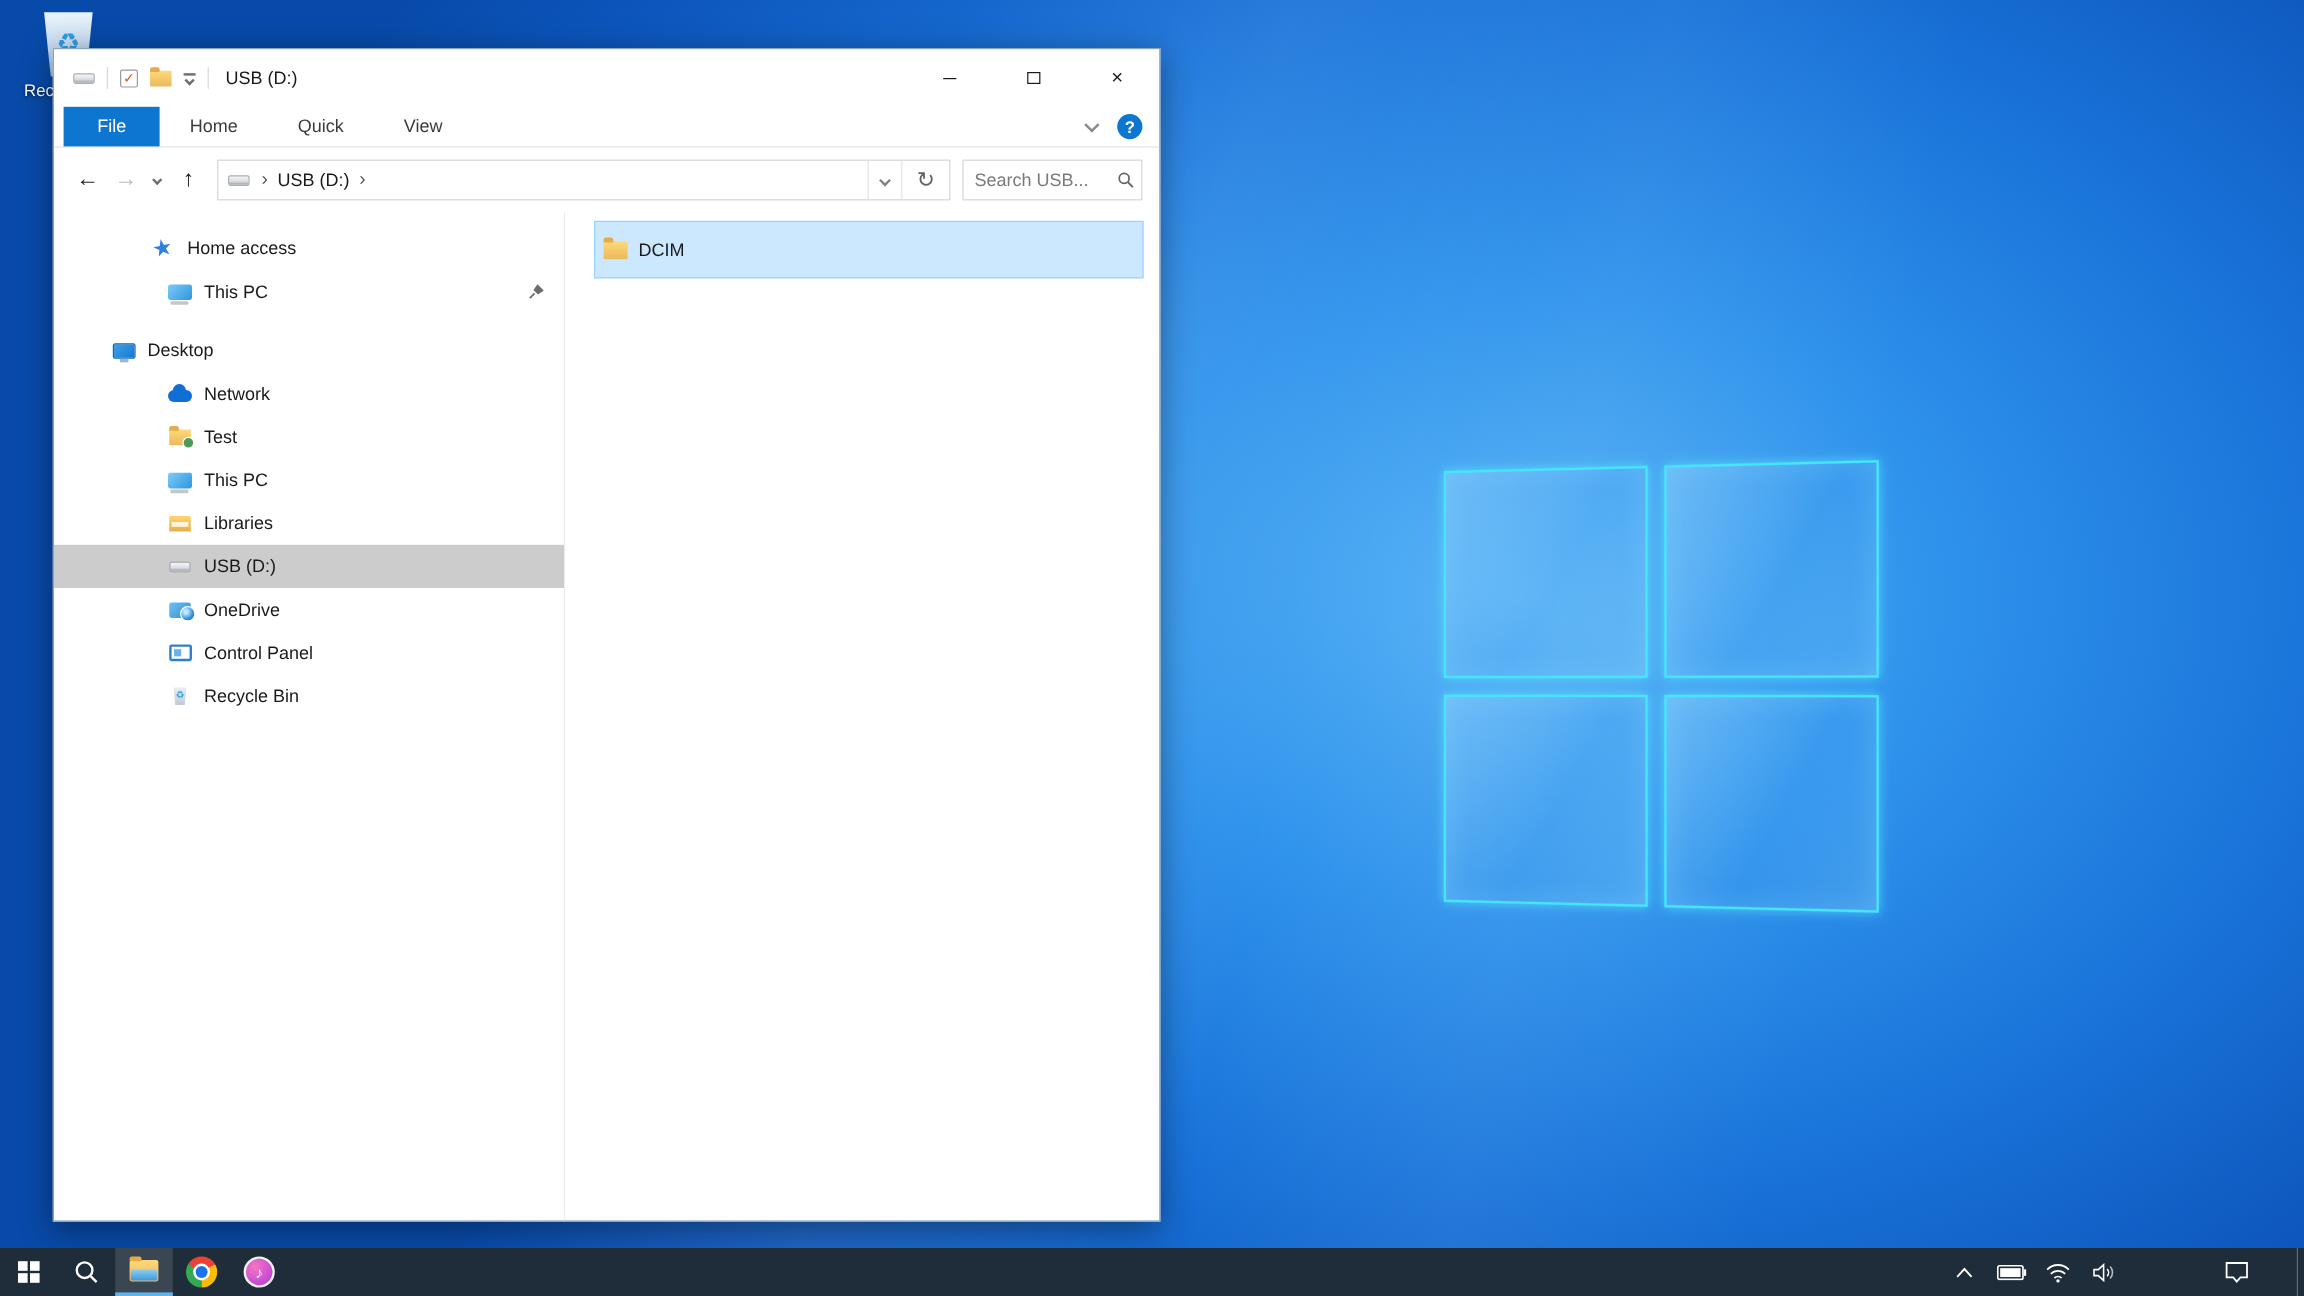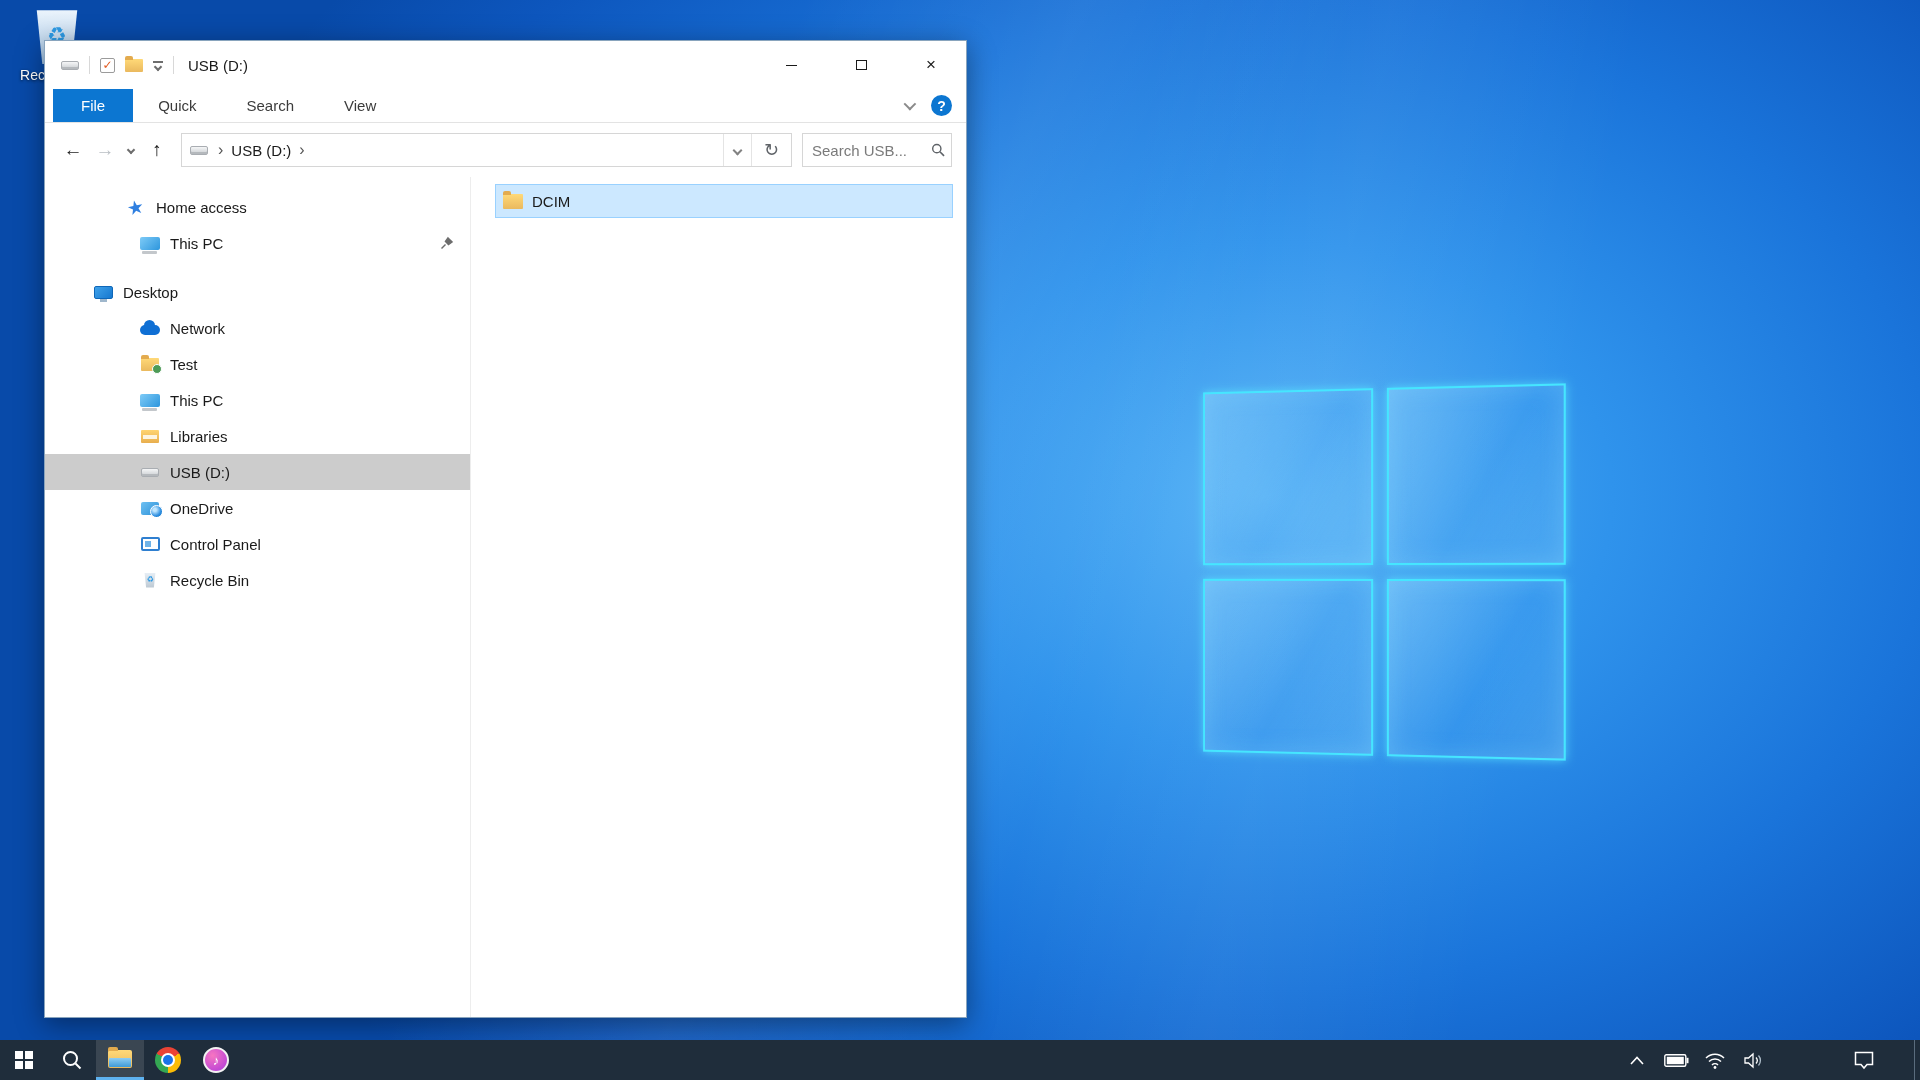--- a/index.html
+++ b/index.html
@@ -132,21 +132,21 @@
   .i-net { width:18px; height:13px; border-radius:2px; background:linear-gradient(135deg,#6fc1f2,#2a8fd8); position:relative; }
   .i-net::after { content:""; position:absolute; right:-4px; bottom:-3px; width:11px; height:11px; border-radius:50%;
     background:radial-gradient(circle at 35% 35%, #bfe6ff 15%, #2f8fe0 60%, #1170c0); border:1px solid #fff; }
   .i-cpanel { width:19px; height:14px; background:#fff; border:2px solid #2f7fd0; border-radius:2px; position:relative; }
   .i-cpanel::after { content:""; position:absolute; left:2px; top:2px; width:6px; height:6px; background:#6fb3e8; }
   .i-bin { width:13px; height:15px; background:linear-gradient(180deg,#e7eef5,#bcc8d2);
     clip-path:polygon(8% 0, 92% 0, 80% 100%, 20% 100%); display:flex; align-items:center; justify-content:center; }
   .i-bin span { color:#2e9be5; font-size:8px; line-height:1; }
 
   
-  .filerow { position:absolute; left:24px; right:13px; top:7px; height:34px;
+  .filerow { position:absolute; left:24px; right:13px; top:7px; height:48px;
     background:#cce8ff; border:1px solid #99d1ff; display:flex; align-items:center; padding-left:7px; }
   .filerow .fname { font-size:15px; color:#1a1a1a; margin-left:9px; }
   .folder.big { width:20px; height:15px; }
 
   
   .statusbar { height:32px; flex:0 0 auto; border-top:1px solid #efefef;
     display:flex; align-items:center; padding:0 12px 0 26px; font-size:14px; color:#333; }
   .st-sep { width:1px; height:16px; background:#d0d0d0; margin:0 13px; }
   .viewbtns { margin-left:auto; display:flex; align-items:center; gap:6px; }
   .vbtn { width:28px; height:24px; display:flex; align-items:center; justify-content:center; }
@@ -233,22 +233,22 @@
         </div>
       <div class="wbtn">
           <span class="maxglyph"></span>
         </div>
       <div class="wbtn close">×</div>
     </div>
   </div>
 
   <div class="menubar">
     <div class="mtab file">File</div>
+    <div class="mtab">Home</div>
     <div class="mtab">Quick</div>
-    <div class="mtab">Search</div>
     <div class="mtab">View</div>
     <div class="mright">
       <span class="ribchev"></span>
       <span class="helpbtn">?</span>
     </div>
   </div>
 
   <div class="navrow">
     <div class="navbtn">←</div>
     <div class="navbtn disabled">→</div>

